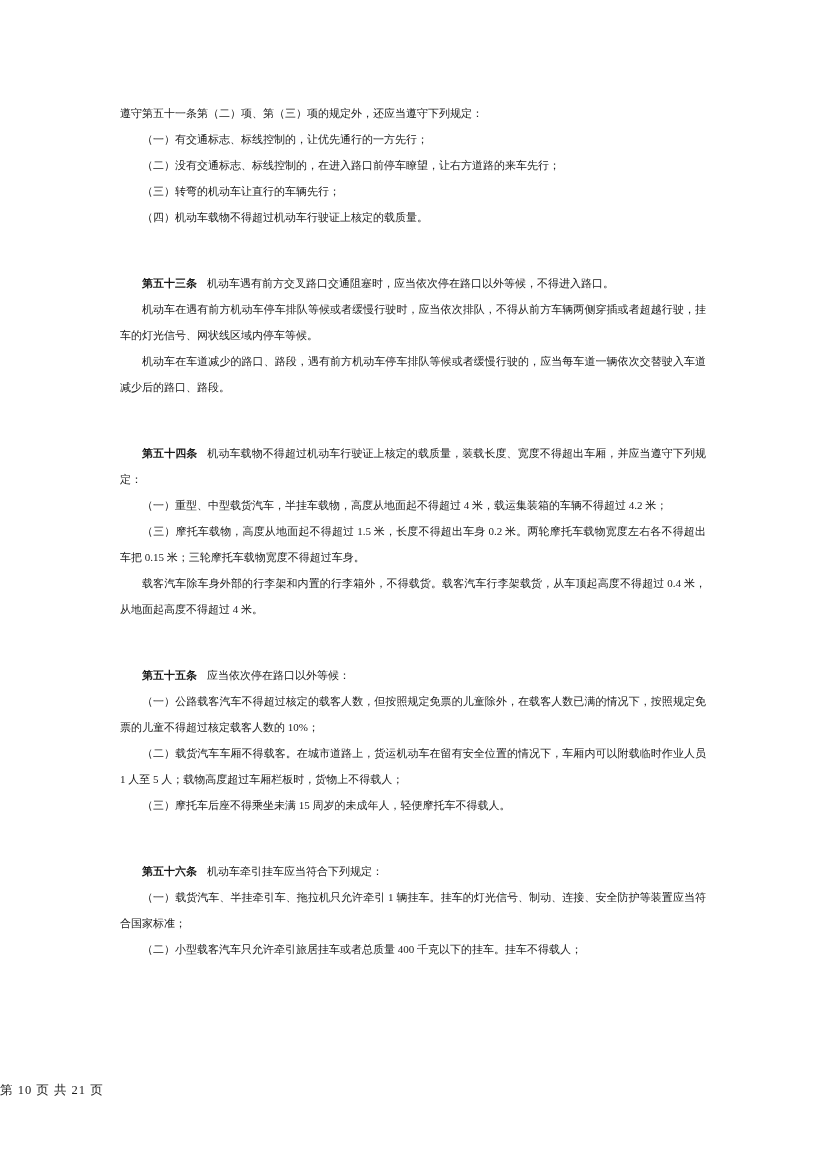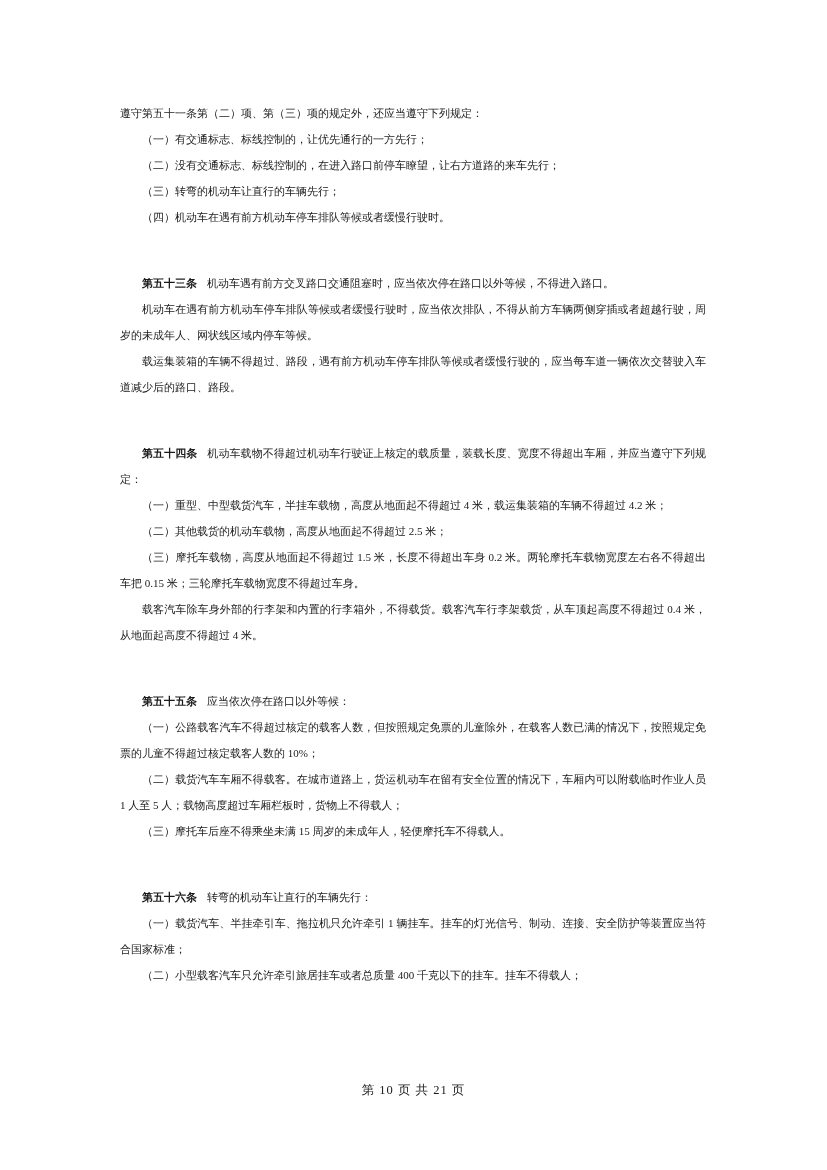--- a/index.html
+++ b/index.html
@@ -39,62 +39,60 @@
   }
   .artnum {
     font-weight: bold;
     margin-right: 0.9em;
   }
   .page-footer {
     position: absolute;
     left: 0;
     right: 0;
     top: 1082px;
-    text-align: center;
     font-size: 12.5px;
     line-height: 16px;
     letter-spacing: 1px;
     color: #1a1a1a;
   }
 </style>
 </head>
 <body>
 
 <div class="page">
   <main class="content">
 
     <p class="para continuation">遵守第五十一条第（二）项、第（三）项的规定外，还应当遵守下列规定：</p>
     <p class="para">（一）有交通标志、标线控制的，让优先通行的一方先行；</p>
     <p class="para">（二）没有交通标志、标线控制的，在进入路口前停车瞭望，让右方道路的来车先行；</p>
     <p class="para">（三）转弯的机动车让直行的车辆先行；</p>
-    <p class="para">（四）机动车在遇有前方机动车停车排队等候或者缓慢行驶时。</p>
+    <p class="para">（四）机动车载物不得超过机动车行驶证上核定的载质量。</p>
 
     <section class="article">
       <p class="para"><b class="artnum">第五十三条</b><span>机动车遇有前方交叉路口交通阻塞时，应当依次停在路口以外等候，不得进入路口。</span></p>
-      <p class="para">机动车在遇有前方机动车停车排队等候或者缓慢行驶时，应当依次排队，不得从前方车辆两侧穿插或者超越行驶，周岁的未成年人、网状线区域内停车等候。</p>
-      <p class="para">载运集装箱的车辆不得超过、路段，遇有前方机动车停车排队等候或者缓慢行驶的，应当每车道一辆依次交替驶入车道减少后的路口、路段。</p>
+      <p class="para">机动车在遇有前方机动车停车排队等候或者缓慢行驶时，应当依次排队，不得从前方车辆两侧穿插或者超越行驶，挂车的灯光信号、网状线区域内停车等候。</p>
+      <p class="para">机动车在车道减少的路口、路段，遇有前方机动车停车排队等候或者缓慢行驶的，应当每车道一辆依次交替驶入车道减少后的路口、路段。</p>
     </section>
 
     <section class="article">
       <p class="para"><b class="artnum">第五十四条</b><span>机动车载物不得超过机动车行驶证上核定的载质量，装载长度、宽度不得超出车厢，并应当遵守下列规定：</span></p>
       <p class="para">（一）重型、中型载货汽车，半挂车载物，高度从地面起不得超过 4 米，载运集装箱的车辆不得超过 4.2 米；</p>
-      <p class="para">（二）其他载货的机动车载物，高度从地面起不得超过 2.5 米；</p>
       <p class="para">（三）摩托车载物，高度从地面起不得超过 1.5 米，长度不得超出车身 0.2 米。两轮摩托车载物宽度左右各不得超出车把 0.15 米；三轮摩托车载物宽度不得超过车身。</p>
       <p class="para">载客汽车除车身外部的行李架和内置的行李箱外，不得载货。载客汽车行李架载货，从车顶起高度不得超过 0.4 米，从地面起高度不得超过 4 米。</p>
     </section>
 
     <section class="article">
       <p class="para"><b class="artnum">第五十五条</b><span>应当依次停在路口以外等候：</span></p>
       <p class="para">（一）公路载客汽车不得超过核定的载客人数，但按照规定免票的儿童除外，在载客人数已满的情况下，按照规定免票的儿童不得超过核定载客人数的 10%；</p>
       <p class="para">（二）载货汽车车厢不得载客。在城市道路上，货运机动车在留有安全位置的情况下，车厢内可以附载临时作业人员 1 人至 5 人；载物高度超过车厢栏板时，货物上不得载人；</p>
       <p class="para">（三）摩托车后座不得乘坐未满 15 周岁的未成年人，轻便摩托车不得载人。</p>
     </section>
 
     <section class="article">
-      <p class="para"><b class="artnum">第五十六条</b><span>转弯的机动车让直行的车辆先行：</span></p>
+      <p class="para"><b class="artnum">第五十六条</b><span>机动车牵引挂车应当符合下列规定：</span></p>
       <p class="para">（一）载货汽车、半挂牵引车、拖拉机只允许牵引 1 辆挂车。挂车的灯光信号、制动、连接、安全防护等装置应当符合国家标准；</p>
       <p class="para">（二）小型载客汽车只允许牵引旅居挂车或者总质量 400 千克以下的挂车。挂车不得载人；</p>
     </section>
 
   </main>
 
   <footer class="page-footer">第 10 页 共 21 页</footer>
 </div>
 
 </body></html>

